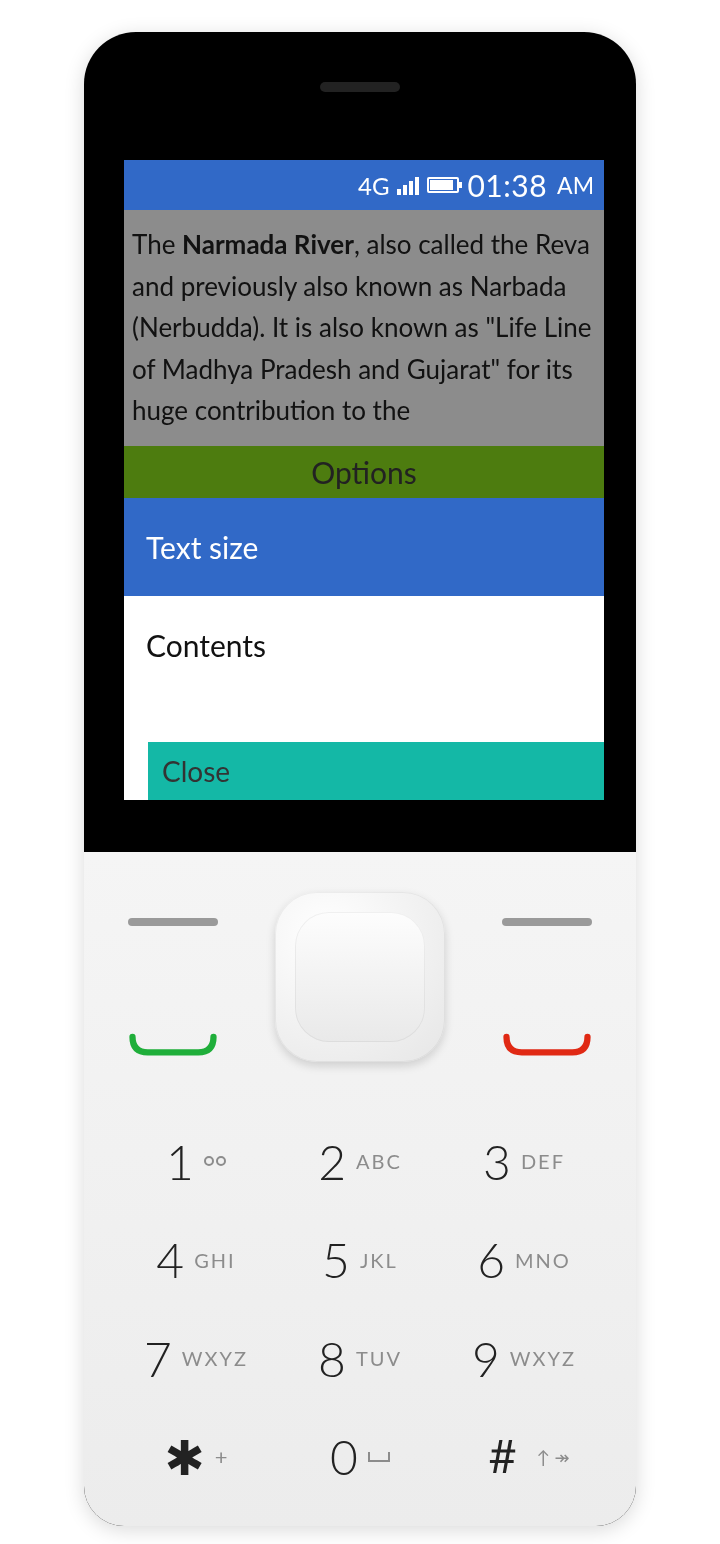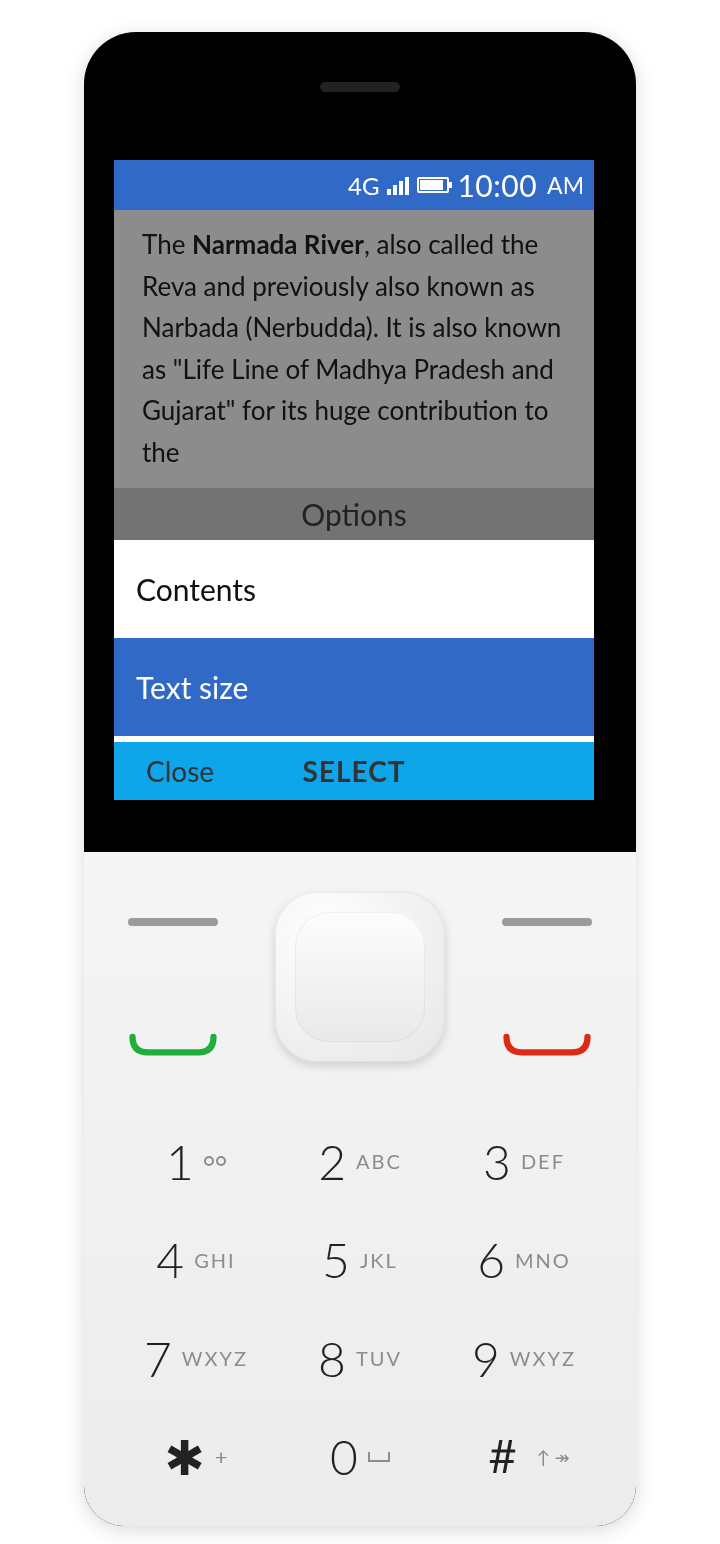--- a/index.html
+++ b/index.html
@@ -13,21 +13,21 @@
     box-shadow: 0 4px 20px rgba(0,0,0,0.15);
     overflow: hidden;
   }
   .earpiece {
     position: absolute; top: 50px; left: 50%; transform: translateX(-50%);
     width: 80px; height: 10px; background: #222; border-radius: 5px;
   }
 
   
   .screen {
-    position: absolute; left: 30px; top: 128px; width: 480px; height: 640px;
+    position: absolute; left: 40px; top: 128px; width: 480px; height: 640px;
     background: #fff; display: flex; flex-direction: column; overflow: hidden; justify-content: center;
   }
 
   .statusbar {
     height: 50px; background: #3169c7; color: #fff;
     display: flex; align-items: center; justify-content: flex-end;
     padding: 0 10px; gap: 8px; font-size: 24px; font-weight: 400;
   }
   .statusbar .sig { display: inline-flex; align-items: flex-end; gap: 2px; height: 20px; }
   .statusbar .sig i { width: 4px; background: #fff; display: inline-block; }
@@ -40,41 +40,41 @@
     display: inline-block;
   }
   .statusbar .batt::after {
     content: ""; position: absolute; right: -5px; top: 3px; width: 3px; height: 6px; background: #fff;
   }
   .statusbar .batt i { position: absolute; left: 1px; top: 1px; bottom: 1px; width: 80%; background: #fff; }
   .statusbar .time-main { font-size: 30px; letter-spacing: 0.5px; }
   .statusbar .time-ampm { font-size: 23px; padding-left: 2px; }
 
   .article {
-    position: relative; flex: 0 0 230px; padding: 14px 28px; font-size: 26px; line-height: 1.6; color: #222;
+    position: relative; flex: 0 0 230px; padding: 14px 8px; font-size: 26px; line-height: 1.6; color: #222;
   }
   .article .dim {
     position: absolute; inset: 0; background: rgba(0,0,0,0.45);
   }
 
   .options-header {
-    flex: 0 0 52px; background: #737373; color: #222; font-size: 30px;
+    flex: 0 0 52px; background: #4d7c0f; color: #222; font-size: 30px;
     display: flex; align-items: center; justify-content: center;
   }
   .options-list { flex: 1; overflow: hidden; background: #fff; }
   .opt {
     height: 98px; padding: 0 22px; display: flex; align-items: center;
     font-size: 30px; color: #111;
   }
   .opt.selected { background: #3169c7; color: #fff; }
   .opt.partial { height: 50px; align-items: flex-start; padding-top: 18px; overflow: hidden; }
 
   .softkeys {
-    flex: 0 0 58px; background: #0ea5e9; display: flex; align-items: center;
-    padding: 0 32px; font-size: 28px; color: #333;
+    flex: 0 0 58px; background: #14b8a6; display: flex; align-items: center;
+    padding: 0 14px; font-size: 28px; color: #333; margin-left: 24px;
   }
   .softkeys .sk-left { flex: 1; text-align: left; }
   .softkeys .sk-center { flex: 1; text-align: center; font-weight: 700; letter-spacing: 1px; }
   .softkeys .sk-right { flex: 1; }
 
   
   .bodylow {
     position: absolute; left: 0; right: 0; top: 820px; bottom: 0;
     background: linear-gradient(to bottom, #f5f5f5, #ececec);
   }
@@ -130,47 +130,46 @@
         <span>4G</span>
         <span class="sig">
             <i></i>
             <i></i>
             <i></i>
             <i></i>
           </span>
         <span class="batt">
             <i></i>
           </span>
-        <span class="time-main">10:00</span>
+        <span class="time-main">01:38</span>
         <span class="time-ampm">AM</span>
       </div>
 
       <div class="article">
         <span>The </span><b>Narmada River</b><span>, also called the Reva and previously also known as Narbada (Nerbudda). It is also known as "Life Line of Madhya Pradesh and Gujarat" for its huge contribution to the</span>
         <div class="dim"></div>
       </div>
 
       <div class="options-header">
         <span>Options</span>
       </div>
       <div class="options-list">
+        <div class="opt selected">
+          <span>Text size</span>
+        </div>
         <div class="opt">
           <span>Contents</span>
         </div>
-        <div class="opt selected">
-          <span>Text size</span>
-        </div>
         <div class="opt partial">
           
         </div>
       </div>
 
       <div class="softkeys">
         <div class="sk-left"><span>Close</span></div>
-        <div class="sk-center"><span>SELECT</span></div>
         <div class="sk-right"><span></span></div>
       </div>
     </div>
 
     <div class="bodylow">
       <div class="navcluster">
         <div class="softline left"></div>
         <div class="softline right"></div>
         <div class="dpad">
           <div class="center"></div>

